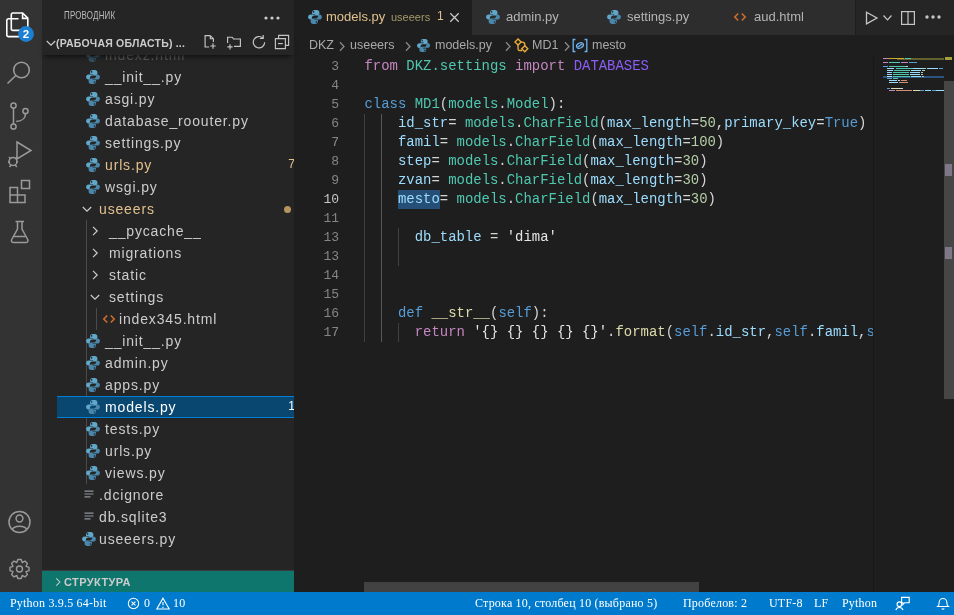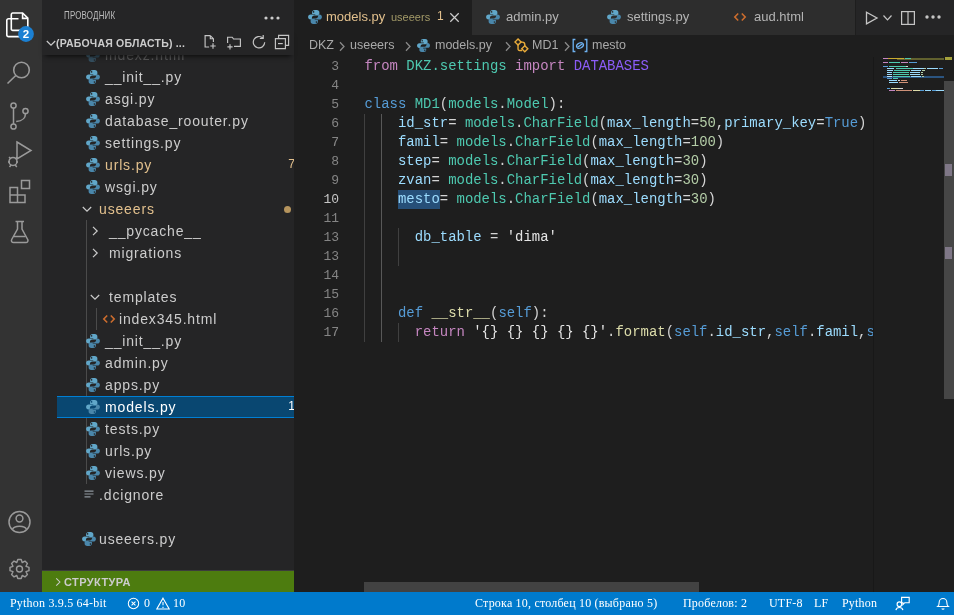--- a/index.html
+++ b/index.html
@@ -17,21 +17,21 @@
   #wshead .lbl{position:absolute;left:14px;top:7px;font-size:10.5px;font-weight:bold;color:#cccccc;letter-spacing:.2px;}
   .hico{position:absolute;top:4px;width:16px;height:16px;}
   .tree{position:absolute;left:0;top:0;width:252px;height:592px;margin-left:15px;}
   .row{position:absolute;left:0;width:252px;height:22px;font-size:14px;color:#cccccc;}
   .row .lbl{position:absolute;top:3px;white-space:nowrap;letter-spacing:.85px;}
   .row .fico{position:absolute;top:3px;width:16px;height:16px;}
   .row .badge{position:absolute;top:3px;right:14px;font-size:12px;text-align:right;}
   .gold{color:#E2C08D;}
   .sel{background:#094771;border-top:1px solid #007FD4;border-bottom:1px solid #007FD4;height:20px;}
   .tguide{position:absolute;width:1px;background:#4b4b4b;}
-  #struct{position:absolute;left:0;top:570px;width:252px;height:22px;background:#4d7c0f;border-top:1px solid #3c3c3c;}
+  #struct{position:absolute;left:0;top:570px;width:252px;height:22px;background:#0f766e;border-top:1px solid #3c3c3c;}
   #struct .lbl{position:absolute;left:22px;top:5px;font-size:11px;font-weight:bold;color:#cccccc;letter-spacing:.4px;}
   
   #edit{left:294px;top:0;width:660px;height:592px;background:#1e1e1e;}
   #tabbar{position:absolute;left:0;top:0;width:660px;height:35px;background:#252526;}
   .tab{position:absolute;top:0;height:35px;background:#2d2d2d;border-right:1px solid #1e1e1e;}
   .tab .ticon{position:absolute;left:13px;top:9px;width:16px;height:16px;}
   .tab .tlbl{position:absolute;left:34px;top:9px;font-size:13px;color:#b4b4b4;white-space:nowrap;}
   #bcrumbs{position:absolute;left:0;top:35px;width:660px;height:22px;background:#1e1e1e;
            font-size:12.5px;color:#a9a9a9;}
   #bcrumbs span{position:absolute;top:3px;white-space:nowrap;}
@@ -208,25 +208,31 @@
             <use href="#chevr"></use>
           </svg>
           <span class="lbl" style="left:52px">__pycache__</span>
         </div>
     <div class="row" style="top:242px">
           <svg class="fico" style="left:30px">
             <use href="#chevr"></use>
           </svg>
           <span class="lbl" style="left:52px">migrations</span>
         </div>
+    <div class="row" style="top:264px">
+          <svg class="fico" style="left:30px">
+            <use href="#chevr"></use>
+          </svg>
+          <span class="lbl" style="left:52px">static</span>
+        </div>
     <div class="row" style="top:286px">
           <svg class="fico" style="left:30px">
             <use href="#chevd"></use>
           </svg>
-          <span class="lbl" style="left:52px">templates</span>
+          <span class="lbl" style="left:52px">settings</span>
         </div>
     <div class="tguide" style="left:39px;top:308px;height:22px"></div>
     <div class="row" style="top:308px">
           <svg class="fico" style="left:44px">
             <use href="#htmlico"></use>
           </svg>
           <span class="lbl" style="left:62px">index345.html</span>
         </div>
     <div class="row" style="top:330px">
           <svg class="fico" style="left:28px">
@@ -269,20 +275,26 @@
           <svg class="fico" style="left:28px">
             <use href="#py"></use>
           </svg>
           <span class="lbl" style="left:48px">views.py</span>
         </div>
     <div class="row" style="top:484px">
           <svg class="fico" style="left:24px">
             <use href="#deffile"></use>
           </svg>
           <span class="lbl" style="left:42px">.dcignore</span>
+        </div>
+    <div class="row" style="top:506px">
+          <svg class="fico" style="left:24px">
+            <use href="#deffile"></use>
+          </svg>
+          <span class="lbl" style="left:42px">db.sqlite3</span>
         </div>
     <div class="row" style="top:528px">
           <svg class="fico" style="left:24px">
             <use href="#py"></use>
           </svg>
           <span class="lbl" style="left:42px">useeers.py</span>
         </div>
   </div>
   <div id="wshead">
     <svg style="position:absolute;left:1px;top:5px;width:16px;height:16px">

